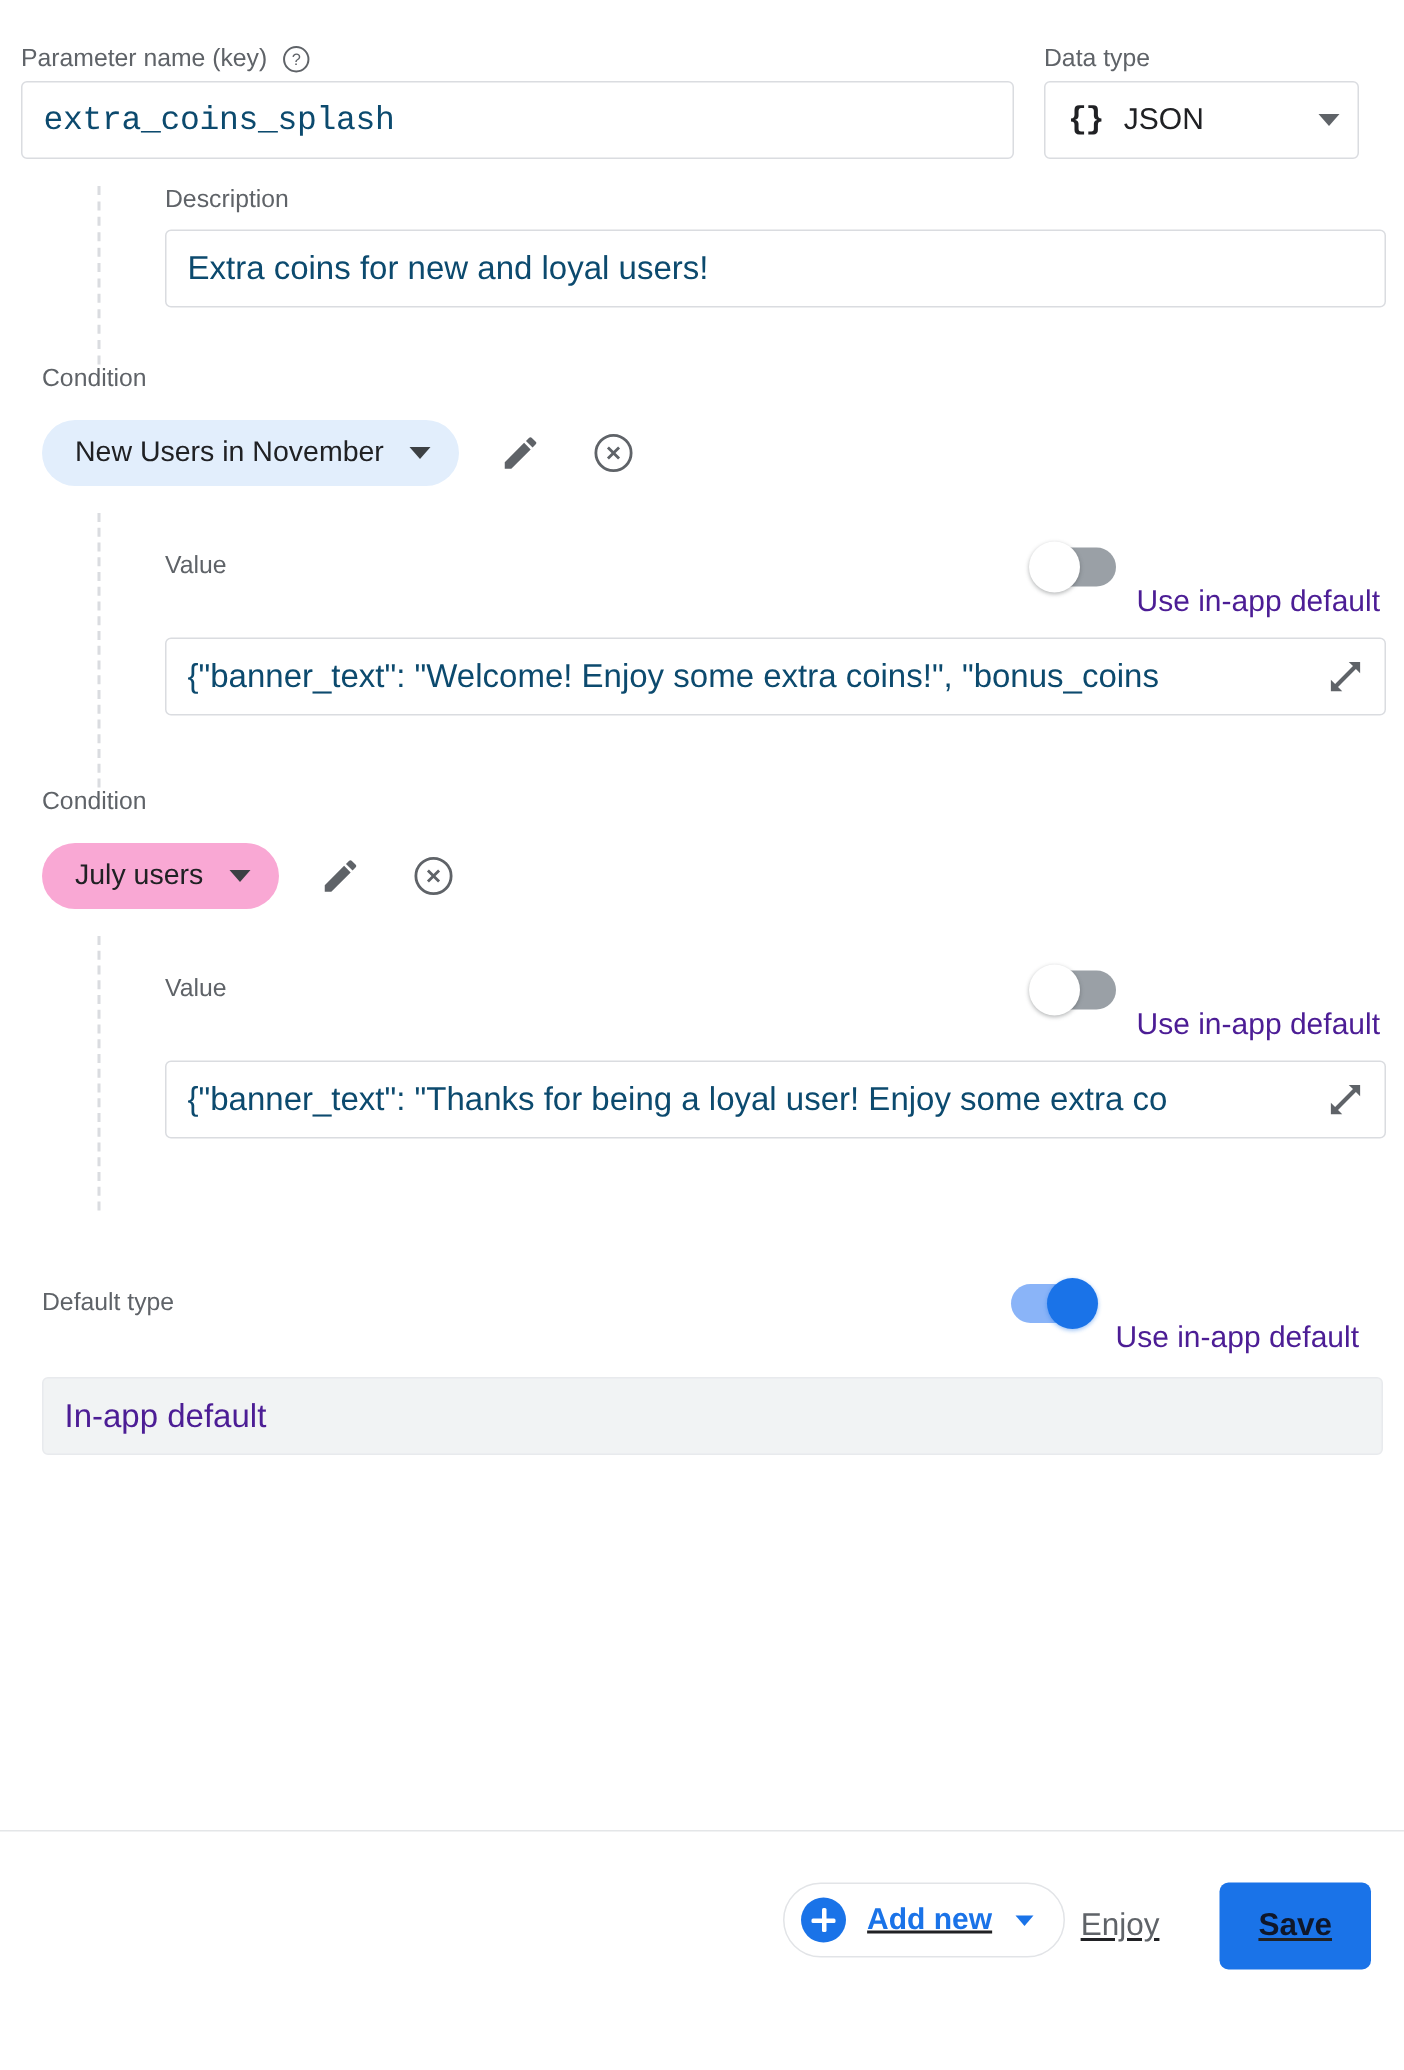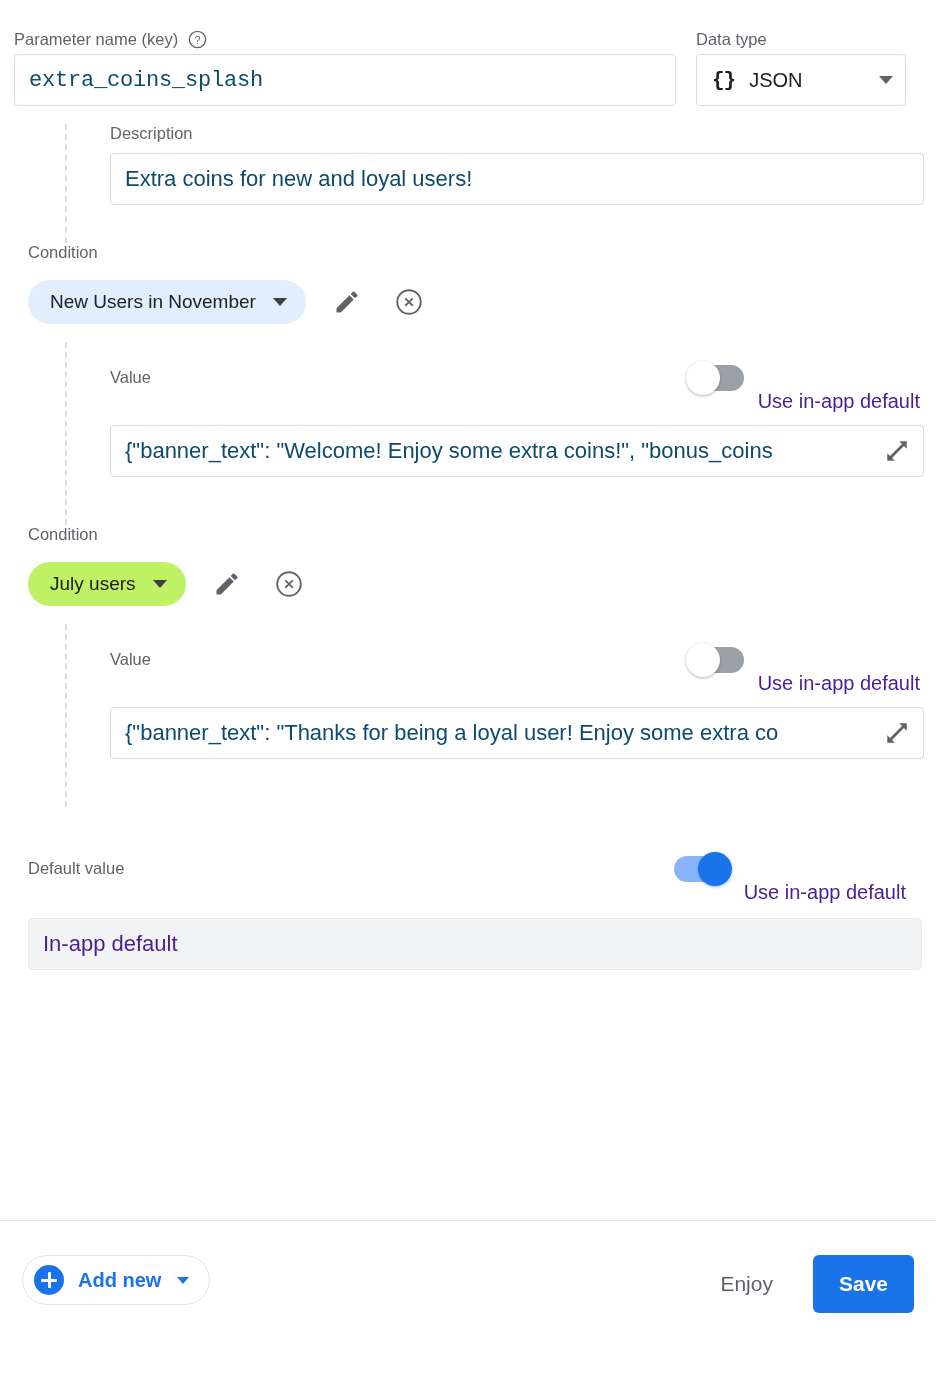--- a/index.html
+++ b/index.html
@@ -176,21 +176,21 @@
     font-size: 19px;
     color: #202124;
     cursor: pointer;
     white-space: nowrap;
   }
   .chip .caret {
     border-top-color: #3c4043;
     margin-left: 17px;
   }
   .chip-blue  { background: #e2eefc; }
-  .chip-green { background: #bef264; }
+  .chip-green { background: #f9a8d4; }
 
   .icon-btn {
     width: 42px; height: 42px;
     display: flex; align-items: center; justify-content: center;
     border-radius: 50%;
     cursor: pointer;
     background: transparent;
     border: none;
   }
 
@@ -280,22 +280,23 @@
     align-items: center;
   }
 
   
   .dialog-footer {
     flex: 0 0 160px;
     height: 160px;
     border-top: 1px solid #e4e6e8;
     display: flex;
     align-items: flex-start;
-    justify-content: space-between;
+    justify-content: flex-end;
     padding: 34px 22px 0 22px;
+    text-decoration: underline;
   }
   .add-new-btn {
     display: inline-flex;
     align-items: center;
     gap: 14px;
     height: 50px;
     border: 1px solid #e2e4e7;
     border-radius: 25px;
     background: #fff;
     padding: 0 20px 0 11px;
@@ -340,21 +341,21 @@
     font-size: 21px;
     color: #5f6368;
     cursor: pointer;
     padding: 12px 10px;
     font-family: "Liberation Sans", sans-serif;
   }
   .save-btn {
     background: #1a73e8;
     border: none;
     border-radius: 6px;
-    color: #ffffff;
+    color: #0f172a;
     font-size: 21px;
     font-weight: bold;
     padding: 0 26px;
     height: 58px;
     cursor: pointer;
     font-family: "Liberation Sans", sans-serif;
   }
 </style>
 </head>
 <body>
@@ -472,21 +473,21 @@
             <svg width="26" height="26" viewBox="0 0 24 24">
               <path d="M21 3h-7l2.6 2.6-11 11L3 14v7h7l-2.6-2.6 11-11L21 10V3z" fill="#5f6368"></path>
             </svg>
           </button>
         </div>
       </div>
     </div>
 
     <div class="default-section">
       <div class="default-head">
-        <span class="label">Default value</span>
+        <span class="label">Default type</span>
         <div class="toggle-group">
           <div class="toggle on">
             <span class="track"></span>
             <span class="knob"></span>
           </div>
           <span class="toggle-label">Use in-app default</span>
         </div>
       </div>
       <div class="disabled-input">
         <span>In-app default</span>

